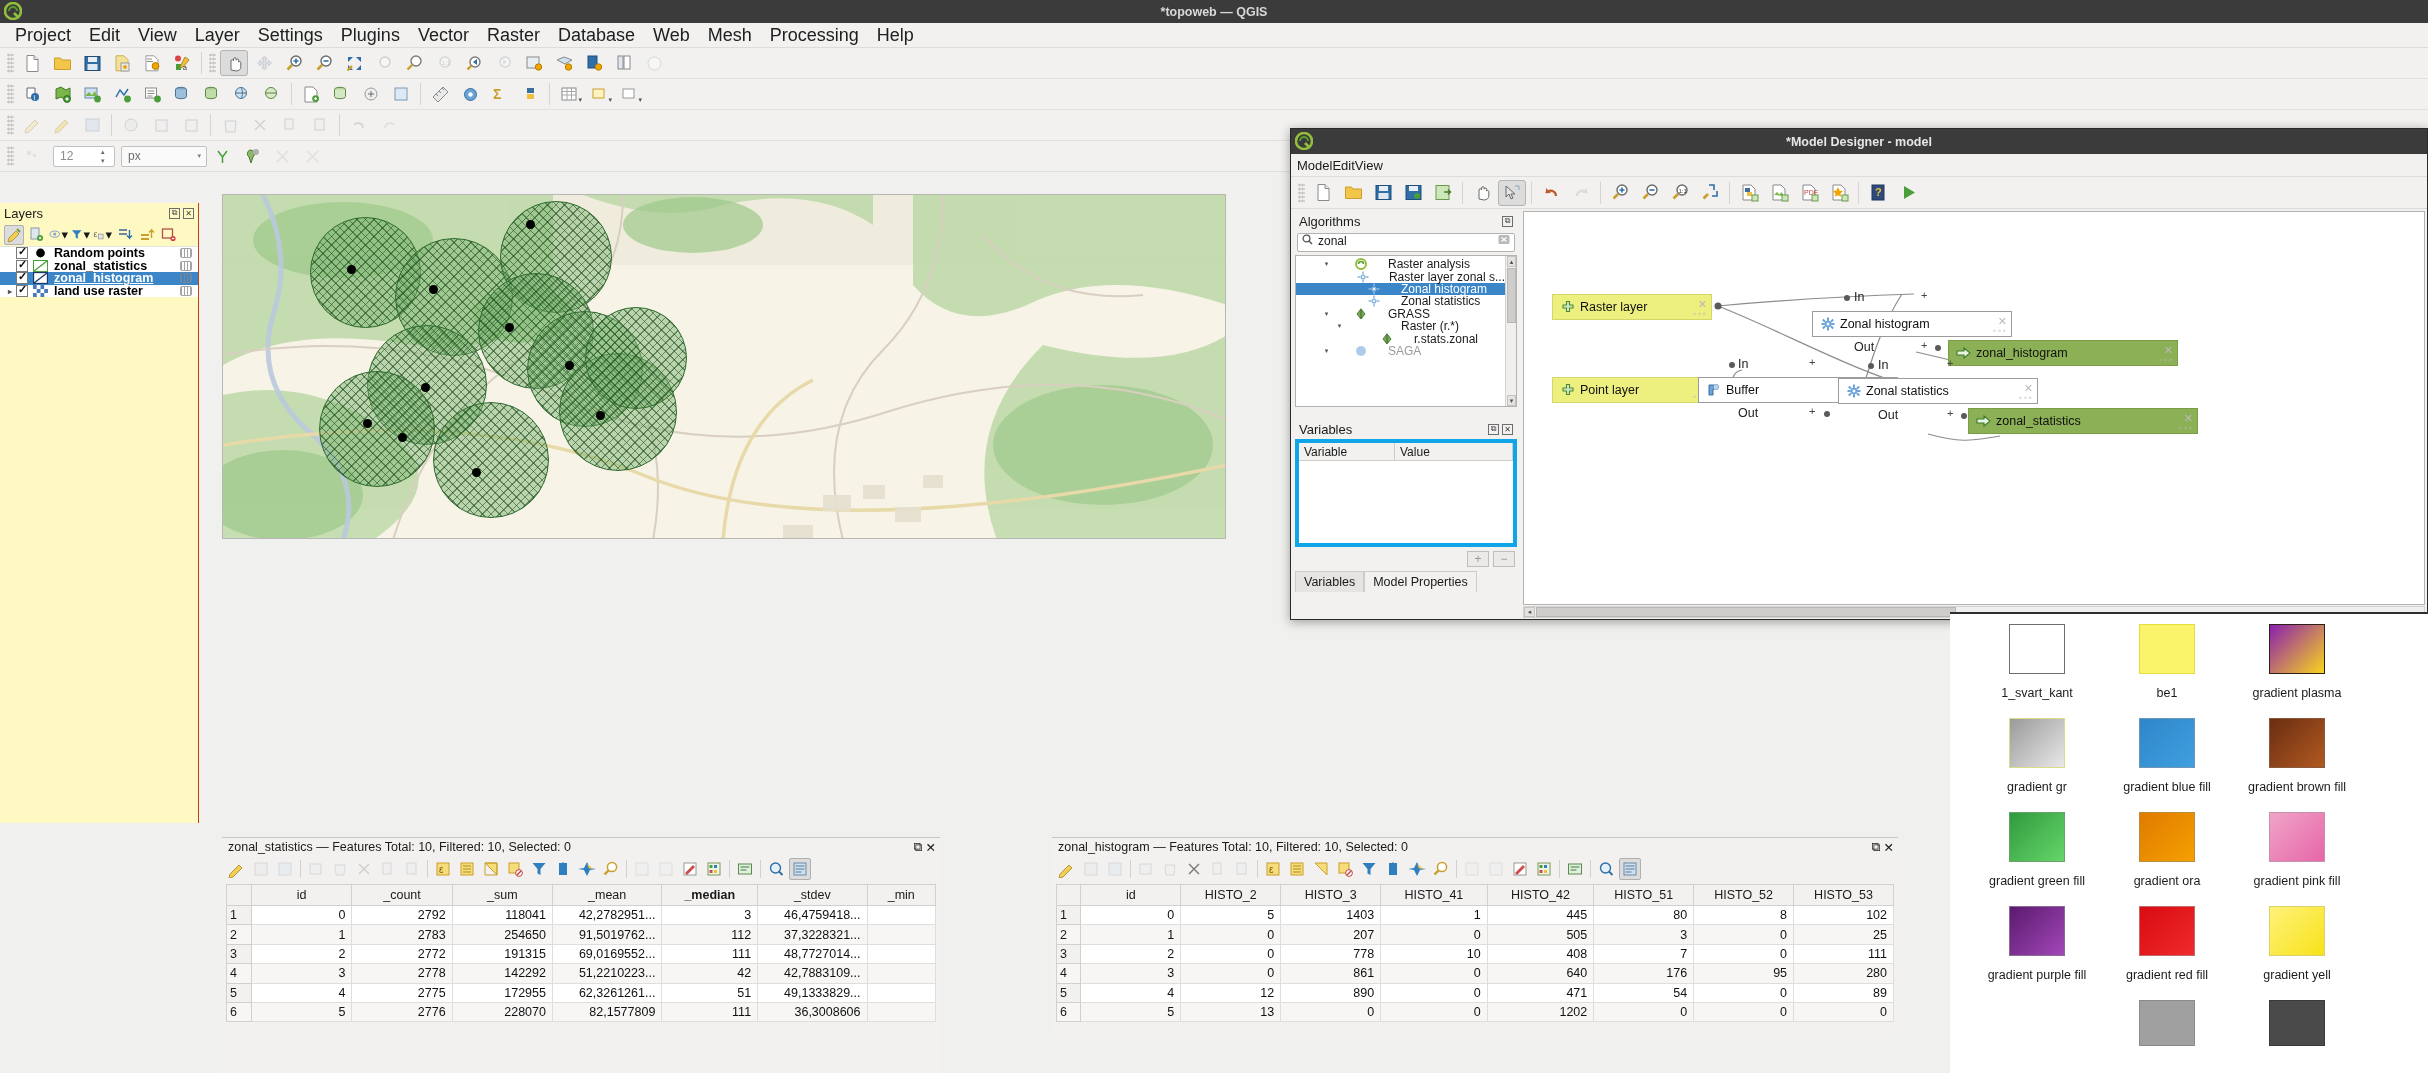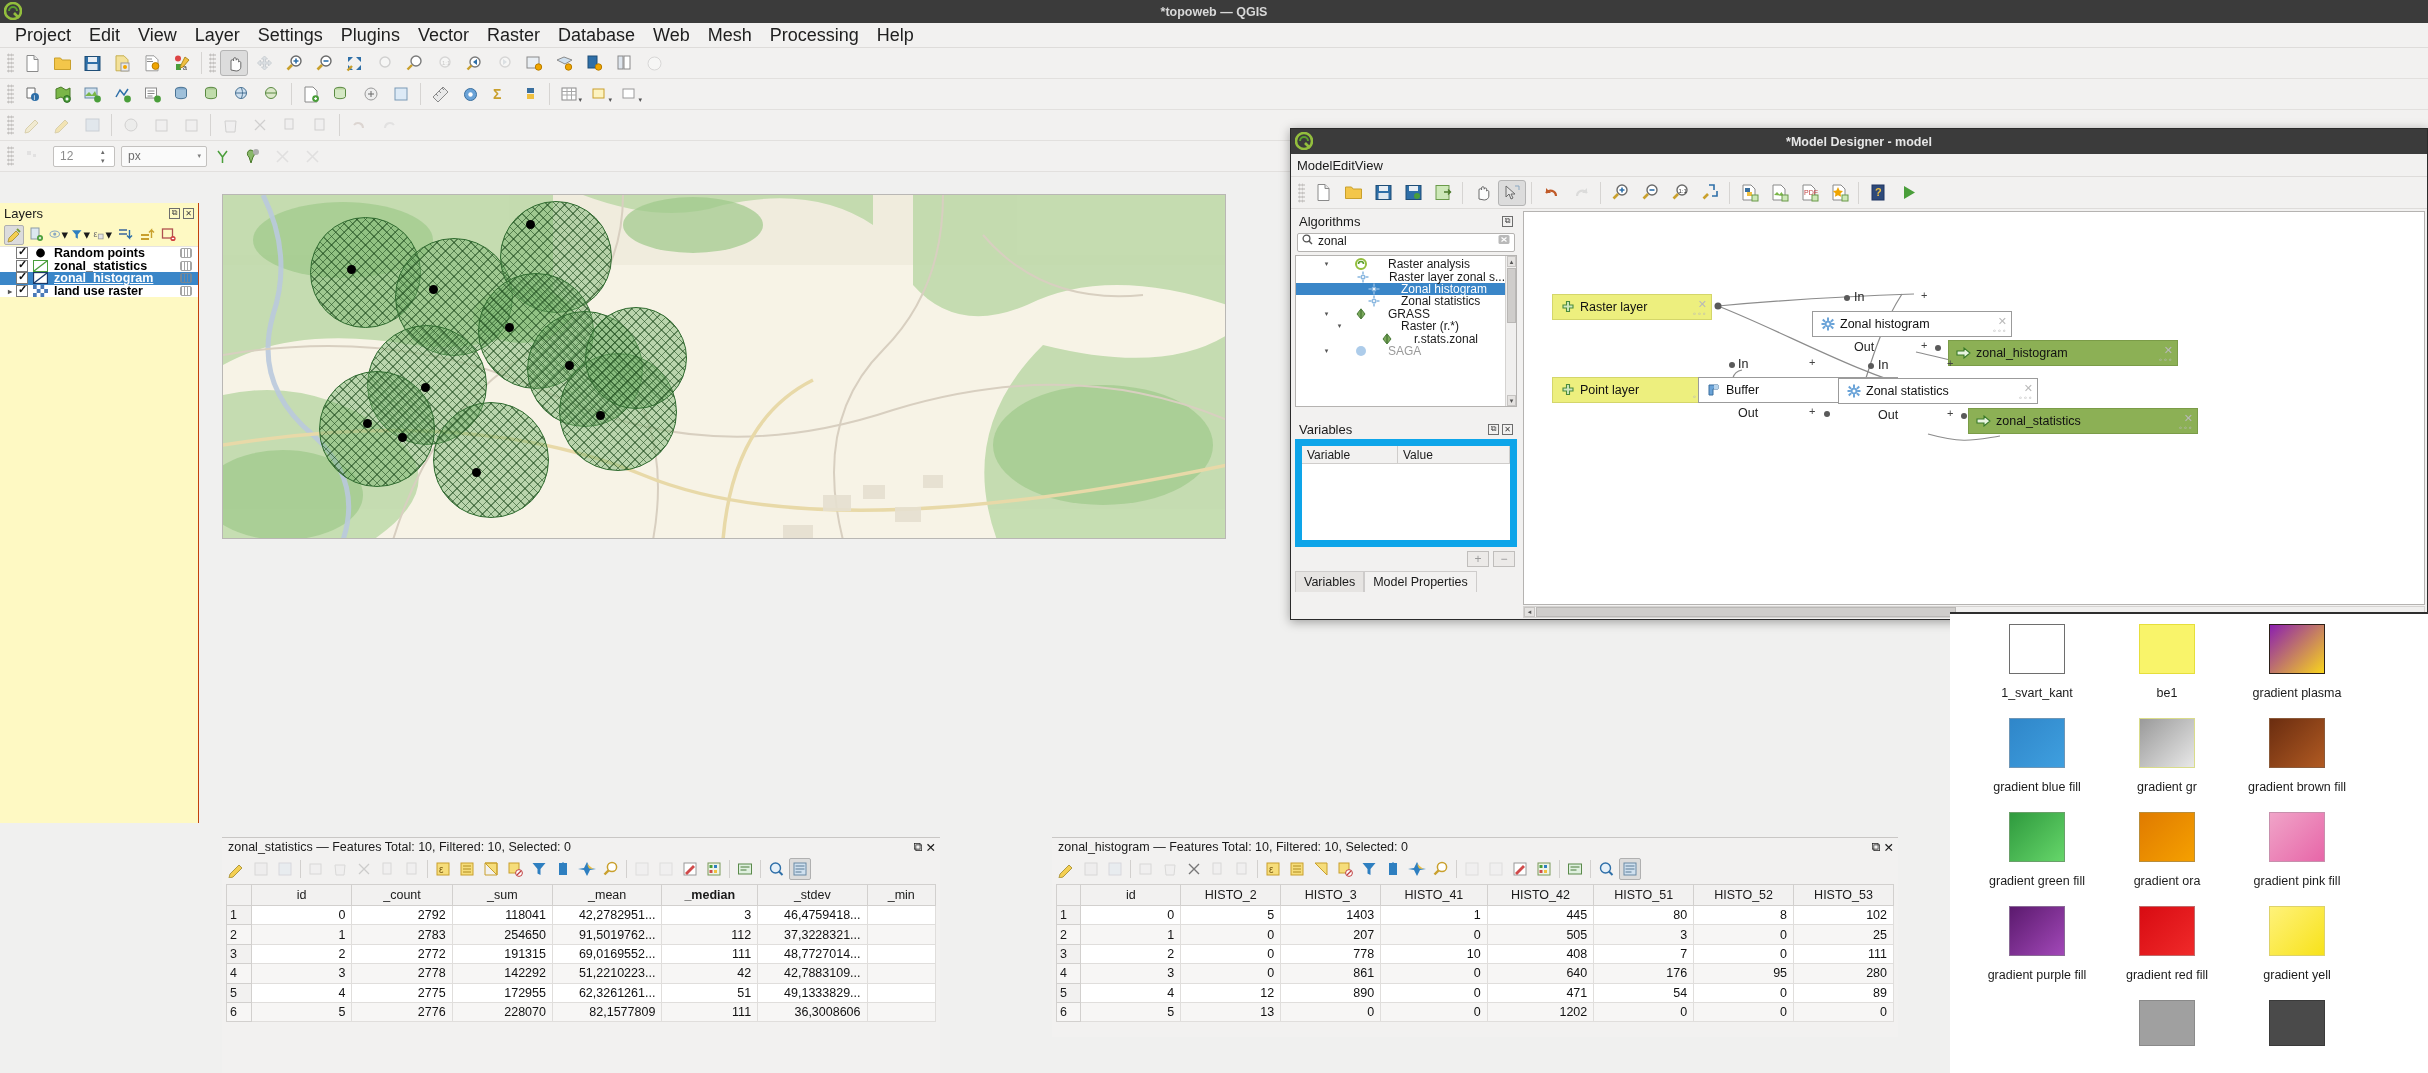--- a/index.html
+++ b/index.html
@@ -173,21 +173,21 @@
     position: absolute; right: 0; top: 0; width: 11px; height: 100%;
     background: #f0efee; border-left: 1px solid #d5d3d1;
   }
   .scroll-v .thumb { position: absolute; left: 1px; top: 12px; width: 9px; height: 55px;
     background: #cfcdcb; border: 1px solid #b9b7b5; }
   .scroll-v .sa { position: absolute; left: 1px; width: 9px; height: 11px;
     display: flex; align-items: center; justify-content: center; font-size: 7px; color: #555;
     background: #e4e2e0; border: 1px solid #c6c4c2; }
 
   #vars-panel { position: absolute; left: 4px; top: 290px; width: 222px; height: 195px; }
-  .vars-table { background: #fff; border: 7px solid #0ea5e9; height: 108px; }
+  .vars-table { background: #fff; border: 4px solid #0ea5e9; height: 108px; }
   .vars-head { display: flex; height: 18px; background: #f2f1f0; border-bottom: 1px solid #cfcdcb;
     font-size: 12px; }
   .vars-head div { padding: 2px 5px; border-right: 1px solid #cfcdcb; }
   .vars-btns { display: flex; justify-content: flex-end; gap: 4px; padding: 4px 2px 0 0; }
   .vbtn { width: 22px; height: 16px; border: 1px solid #c0bebc; background: #eceae8;
     display: flex; align-items: center; justify-content: center; color: #9a9a9a; font-size: 12px; }
   .vtabs { display: flex; margin-top: 4px; font-size: 12.5px; }
   .vtab { padding: 3px 8px; border: 1px solid #cecccb; border-bottom: none; background: #e6e4e2; }
   .vtab.active { background: #f2f1f0; font-weight: normal; }
 
@@ -1291,26 +1291,26 @@
         </div>
         <div class="sw-cell">
           <div class="sw-box" style="border: 1.4px solid rgb(230, 223, 59); background: rgb(249, 244, 106);"></div>
           <div class="sw-label">be1</div>
         </div>
         <div class="sw-cell">
           <div class="sw-box" style="border: 1.4px solid rgb(44, 32, 24); background: linear-gradient(135deg, rgb(139, 31, 176), rgb(249, 213, 28));"></div>
           <div class="sw-label">gradient  plasma</div>
         </div>
         <div class="sw-cell">
+          <div class="sw-box" style="border: 1.4px solid rgb(217, 220, 138); background: linear-gradient(135deg, rgb(154, 154, 154), rgb(232, 232, 232));"></div>
+          <div class="sw-label">gradient  gr</div>
+        </div>
+        <div class="sw-cell">
           <div class="sw-box" style="border: 1.4px solid rgb(110, 150, 182); background: linear-gradient(135deg, rgb(47, 134, 201), rgb(63, 159, 223));"></div>
           <div class="sw-label">gradient blue fill</div>
-        </div>
-        <div class="sw-cell">
-          <div class="sw-box" style="border: 1.4px solid rgb(217, 220, 138); background: linear-gradient(135deg, rgb(154, 154, 154), rgb(232, 232, 232));"></div>
-          <div class="sw-label">gradient  gr</div>
         </div>
         <div class="sw-cell">
           <div class="sw-box" style="border: 1.4px solid rgb(138, 90, 58); background: linear-gradient(135deg, rgb(107, 45, 16), rgb(176, 90, 34));"></div>
           <div class="sw-label">gradient brown fill</div>
         </div>
         <div class="sw-cell">
           <div class="sw-box" style="border: 1.4px solid rgb(106, 160, 106); background: linear-gradient(135deg, rgb(47, 154, 62), rgb(102, 214, 106));"></div>
           <div class="sw-label">gradient green fill</div>
         </div>
         <div class="sw-cell">

